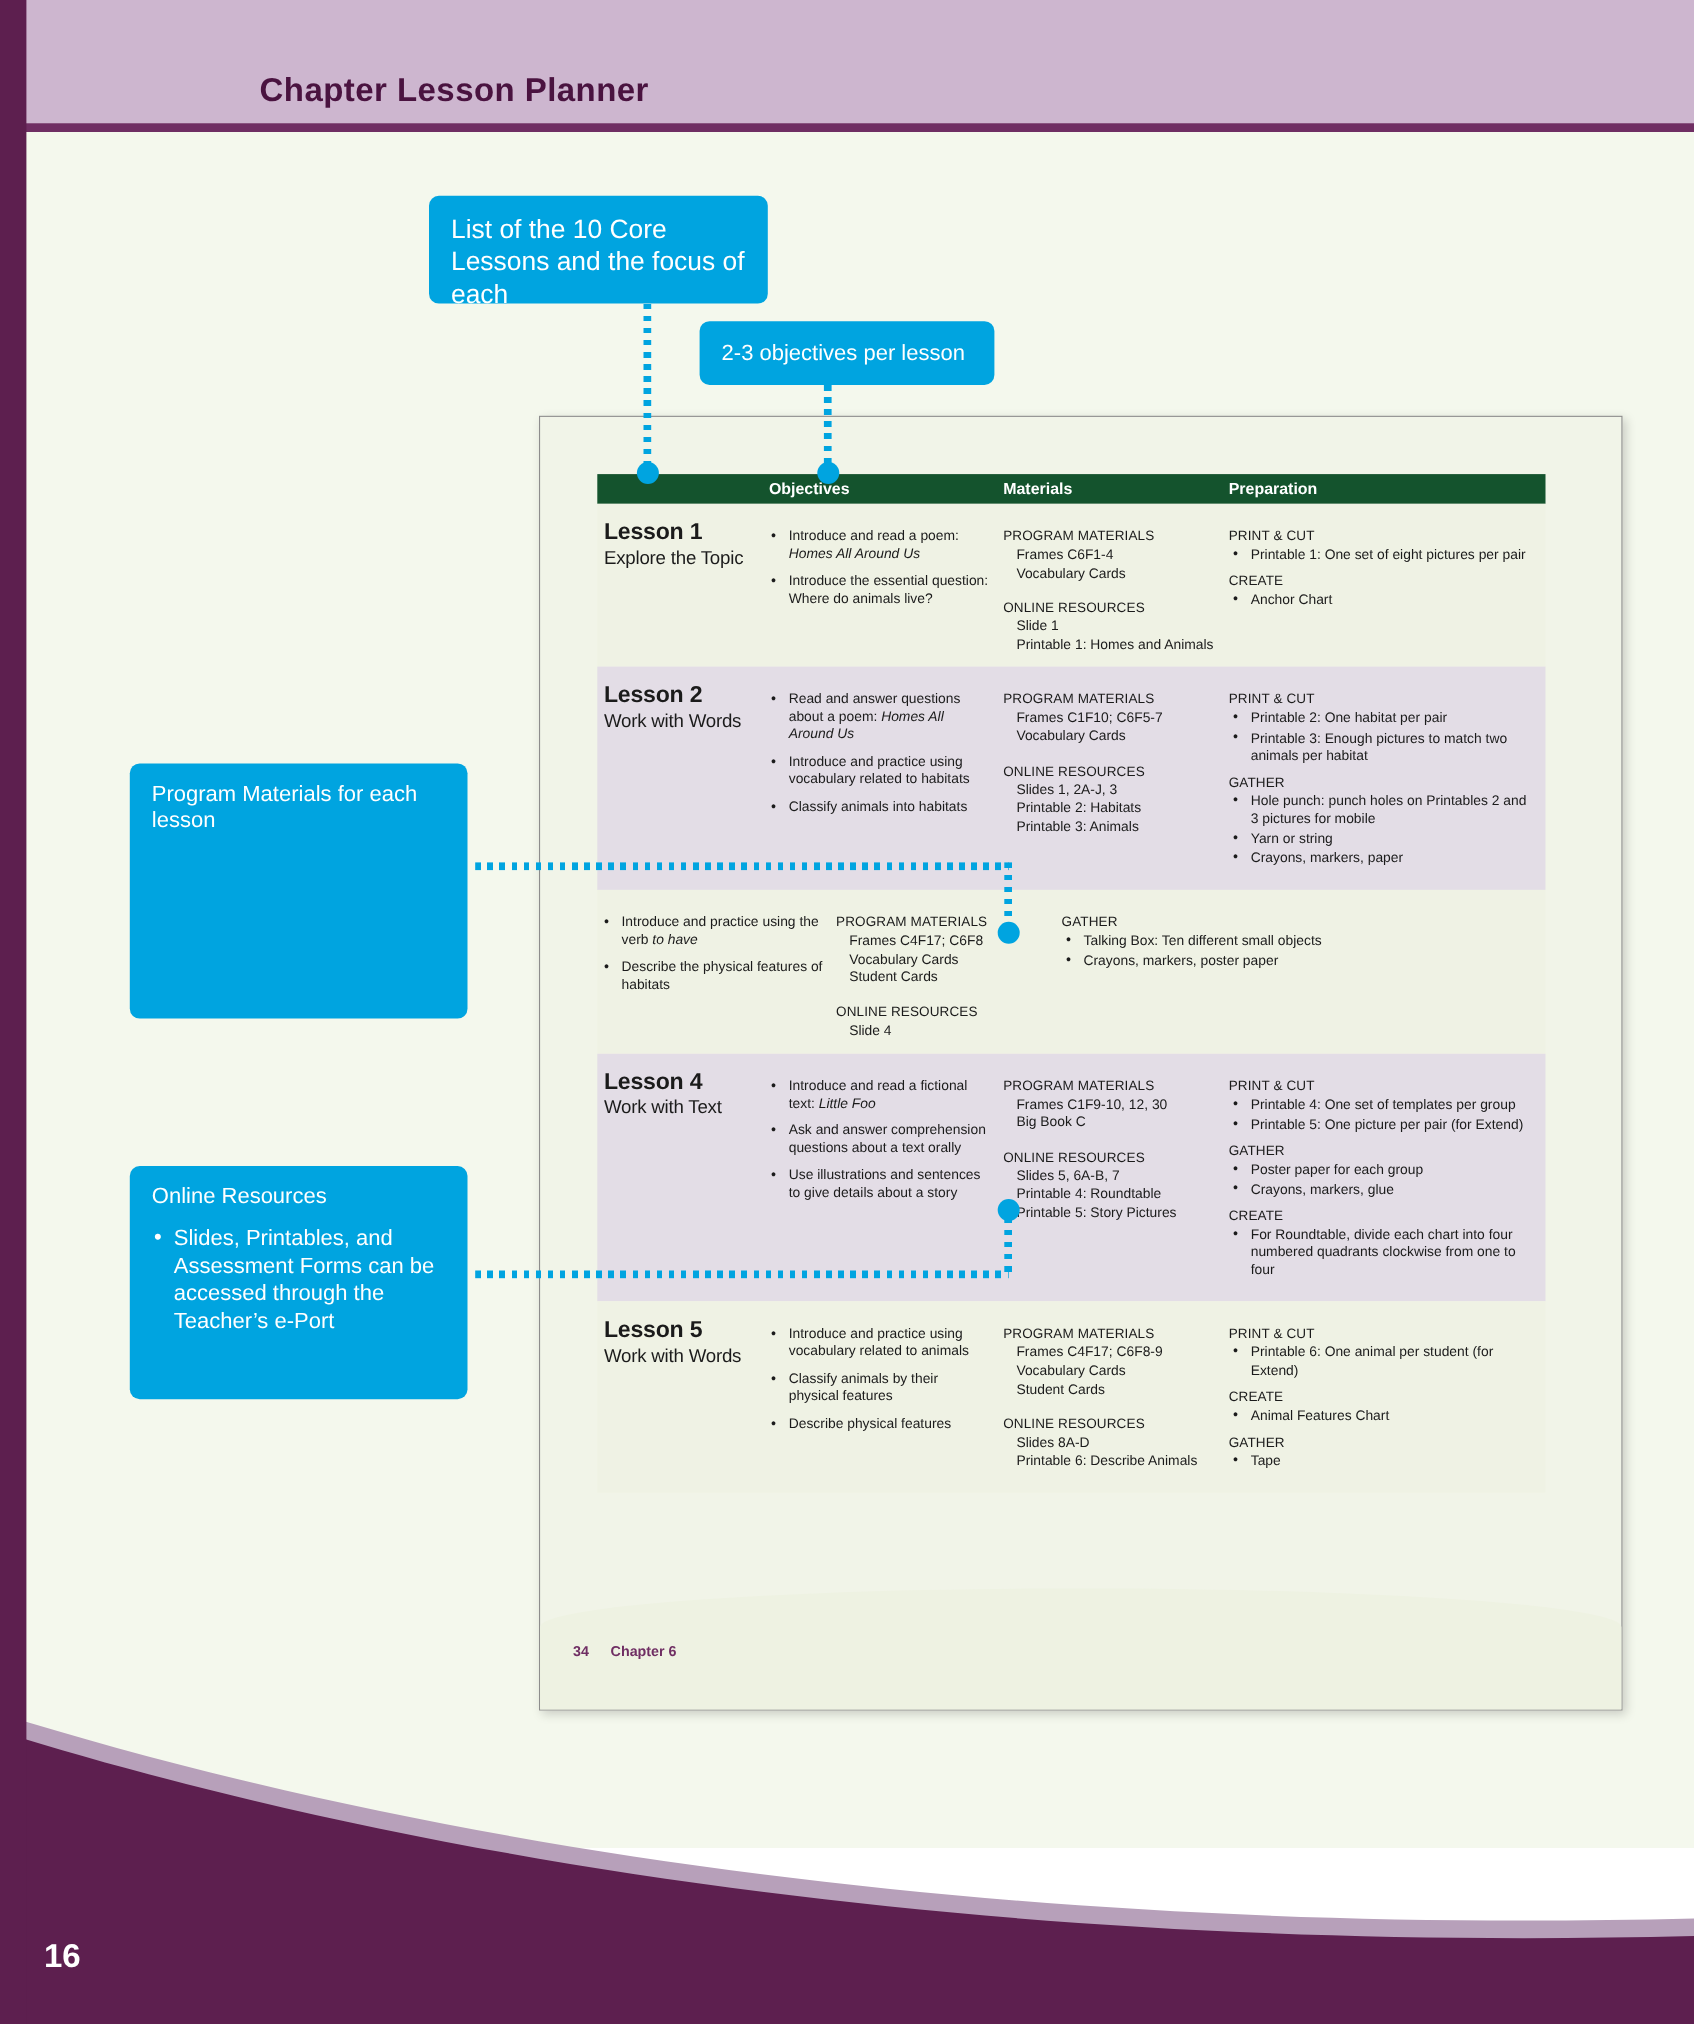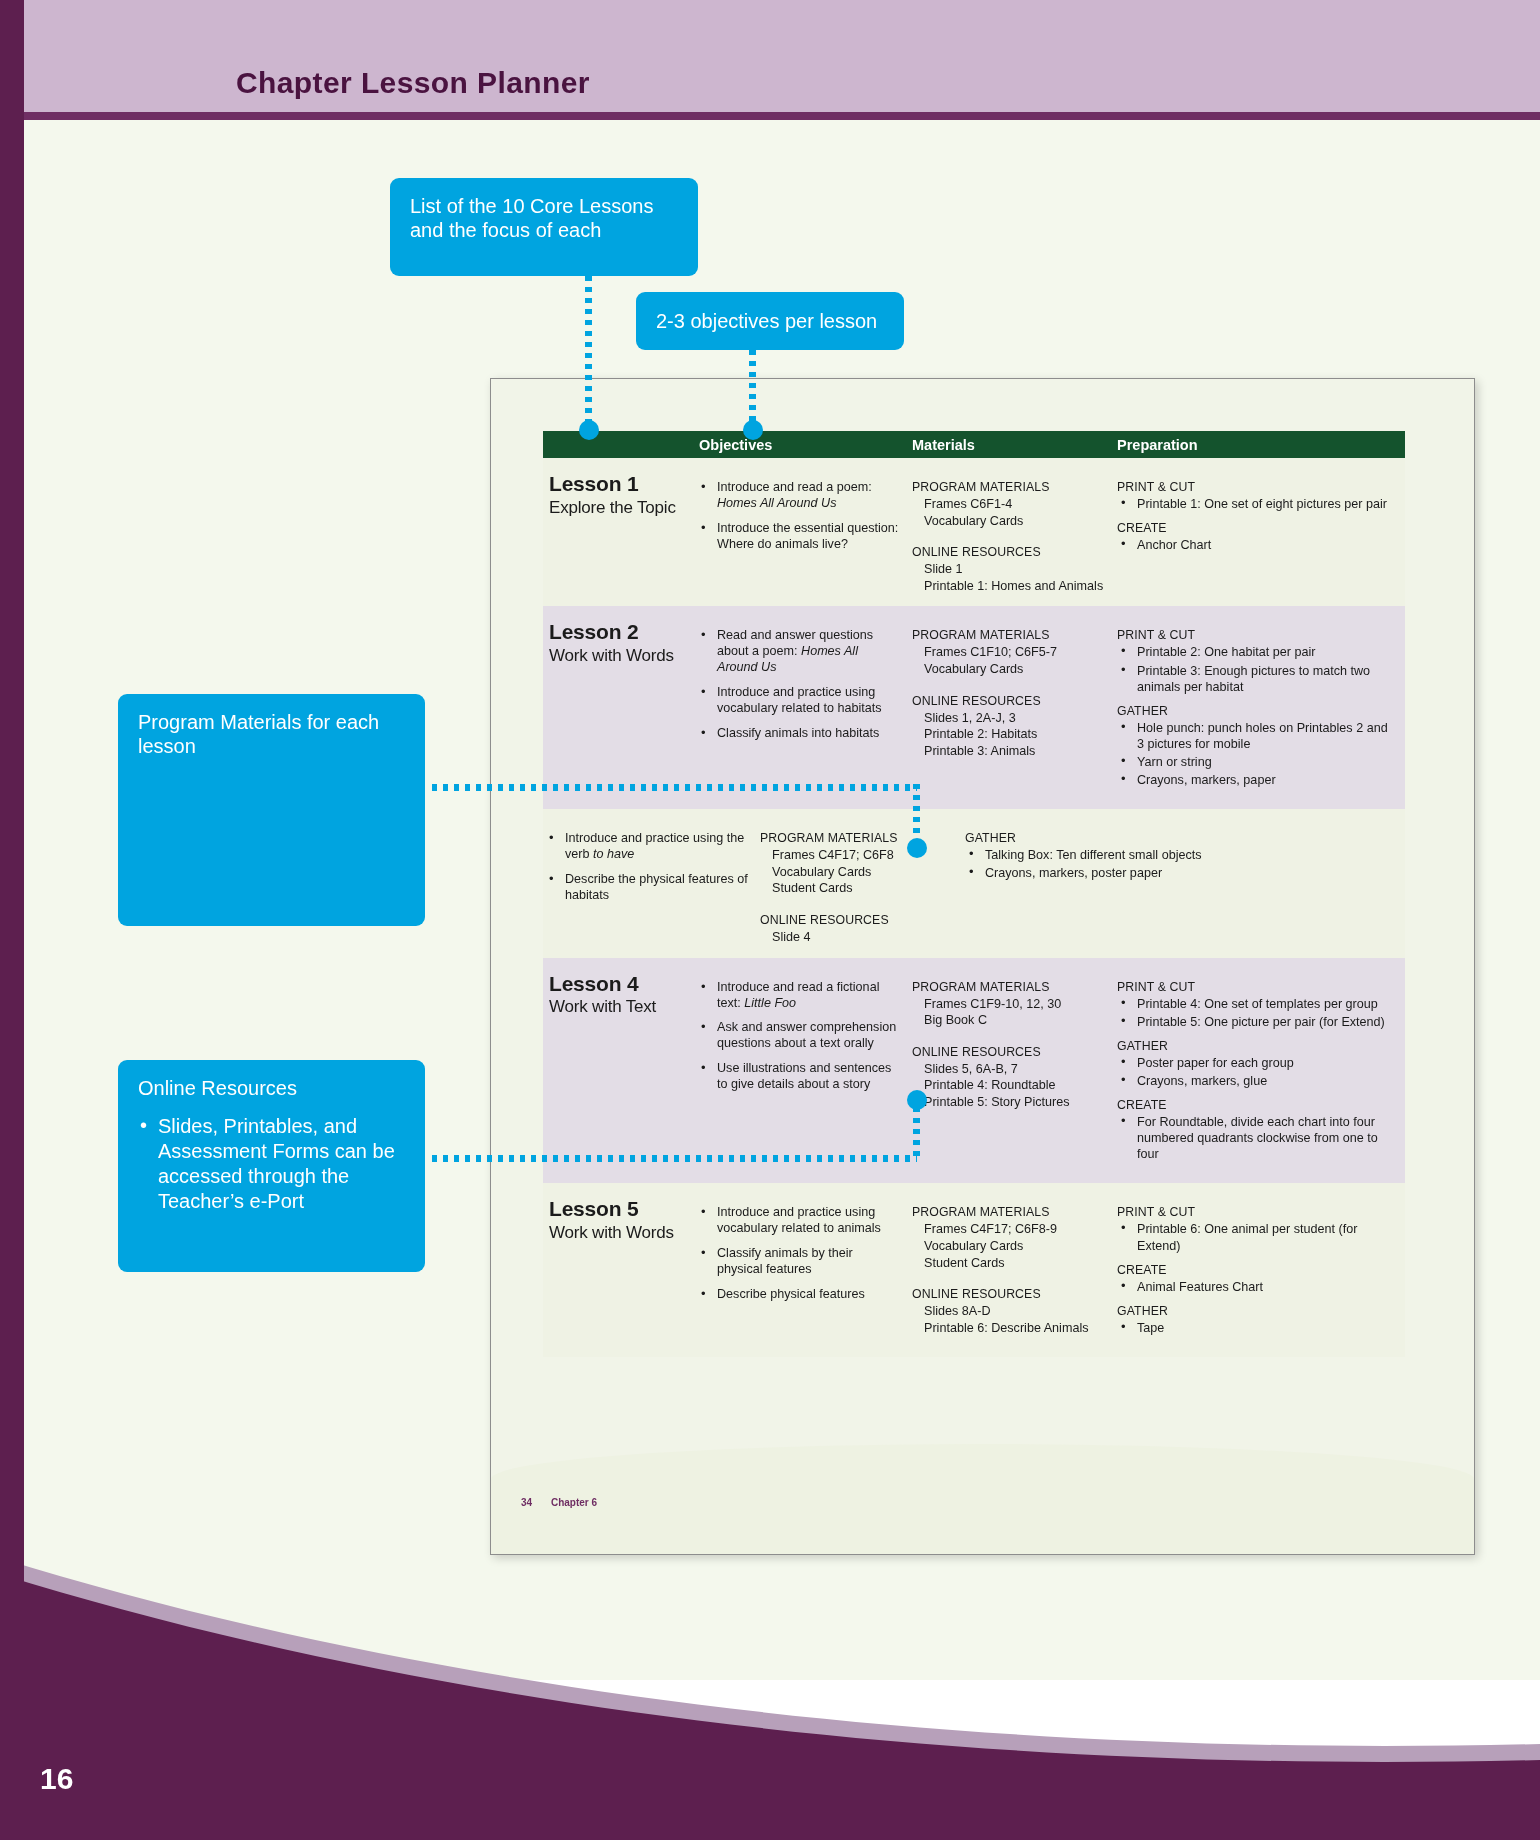--- a/index.html
+++ b/index.html
@@ -90,21 +90,21 @@
   .book-page .sheen {
     position: absolute;
     left: 0; bottom: 0;
     width: 100%; height: 110px;
     background: #eef2e2;
     border-radius: 100% 100% 0 0 / 70px 70px 0 0;
   }
   .book-footer {
     position: absolute;
     left: 30px; bottom: 46px;
-    font-size: 10px; font-weight: bold;
+    font-size: 13px; font-weight: bold;
     color: #6f2e63;
   }
   .book-footer .pg { margin-right: 16px; }
 
   
   .lesson-table {
     position: absolute;
     left: 52px; top: 52px;
     width: 862px;
     z-index: 3;
@@ -216,21 +216,21 @@
     font-size: 20px;
     line-height: 1.24;
   }
   .callout ul li::before {
     content: "\2022";
     position: absolute;
     left: 2px; top: -1px;
   }
 
   #callout-core     { left: 390px;  top: 178px;  width: 308px; height: 98px; }
-  #callout-core .co-title { font-size: 20px; }
+  #callout-core .co-title { font-size: 24px; }
   #callout-obj      { left: 636px;  top: 292px;  width: 268px; height: 58px;
                       display: flex; align-items: center; }
   #callout-program  { left: 118px;  top: 694px;  width: 307px; height: 232px; }
   #callout-online   { left: 118px;  top: 1060px; width: 307px; height: 212px; }
 
   
   .dots-v {
     position: absolute;
     width: 7px;
     background-image: repeating-linear-gradient(to bottom,

